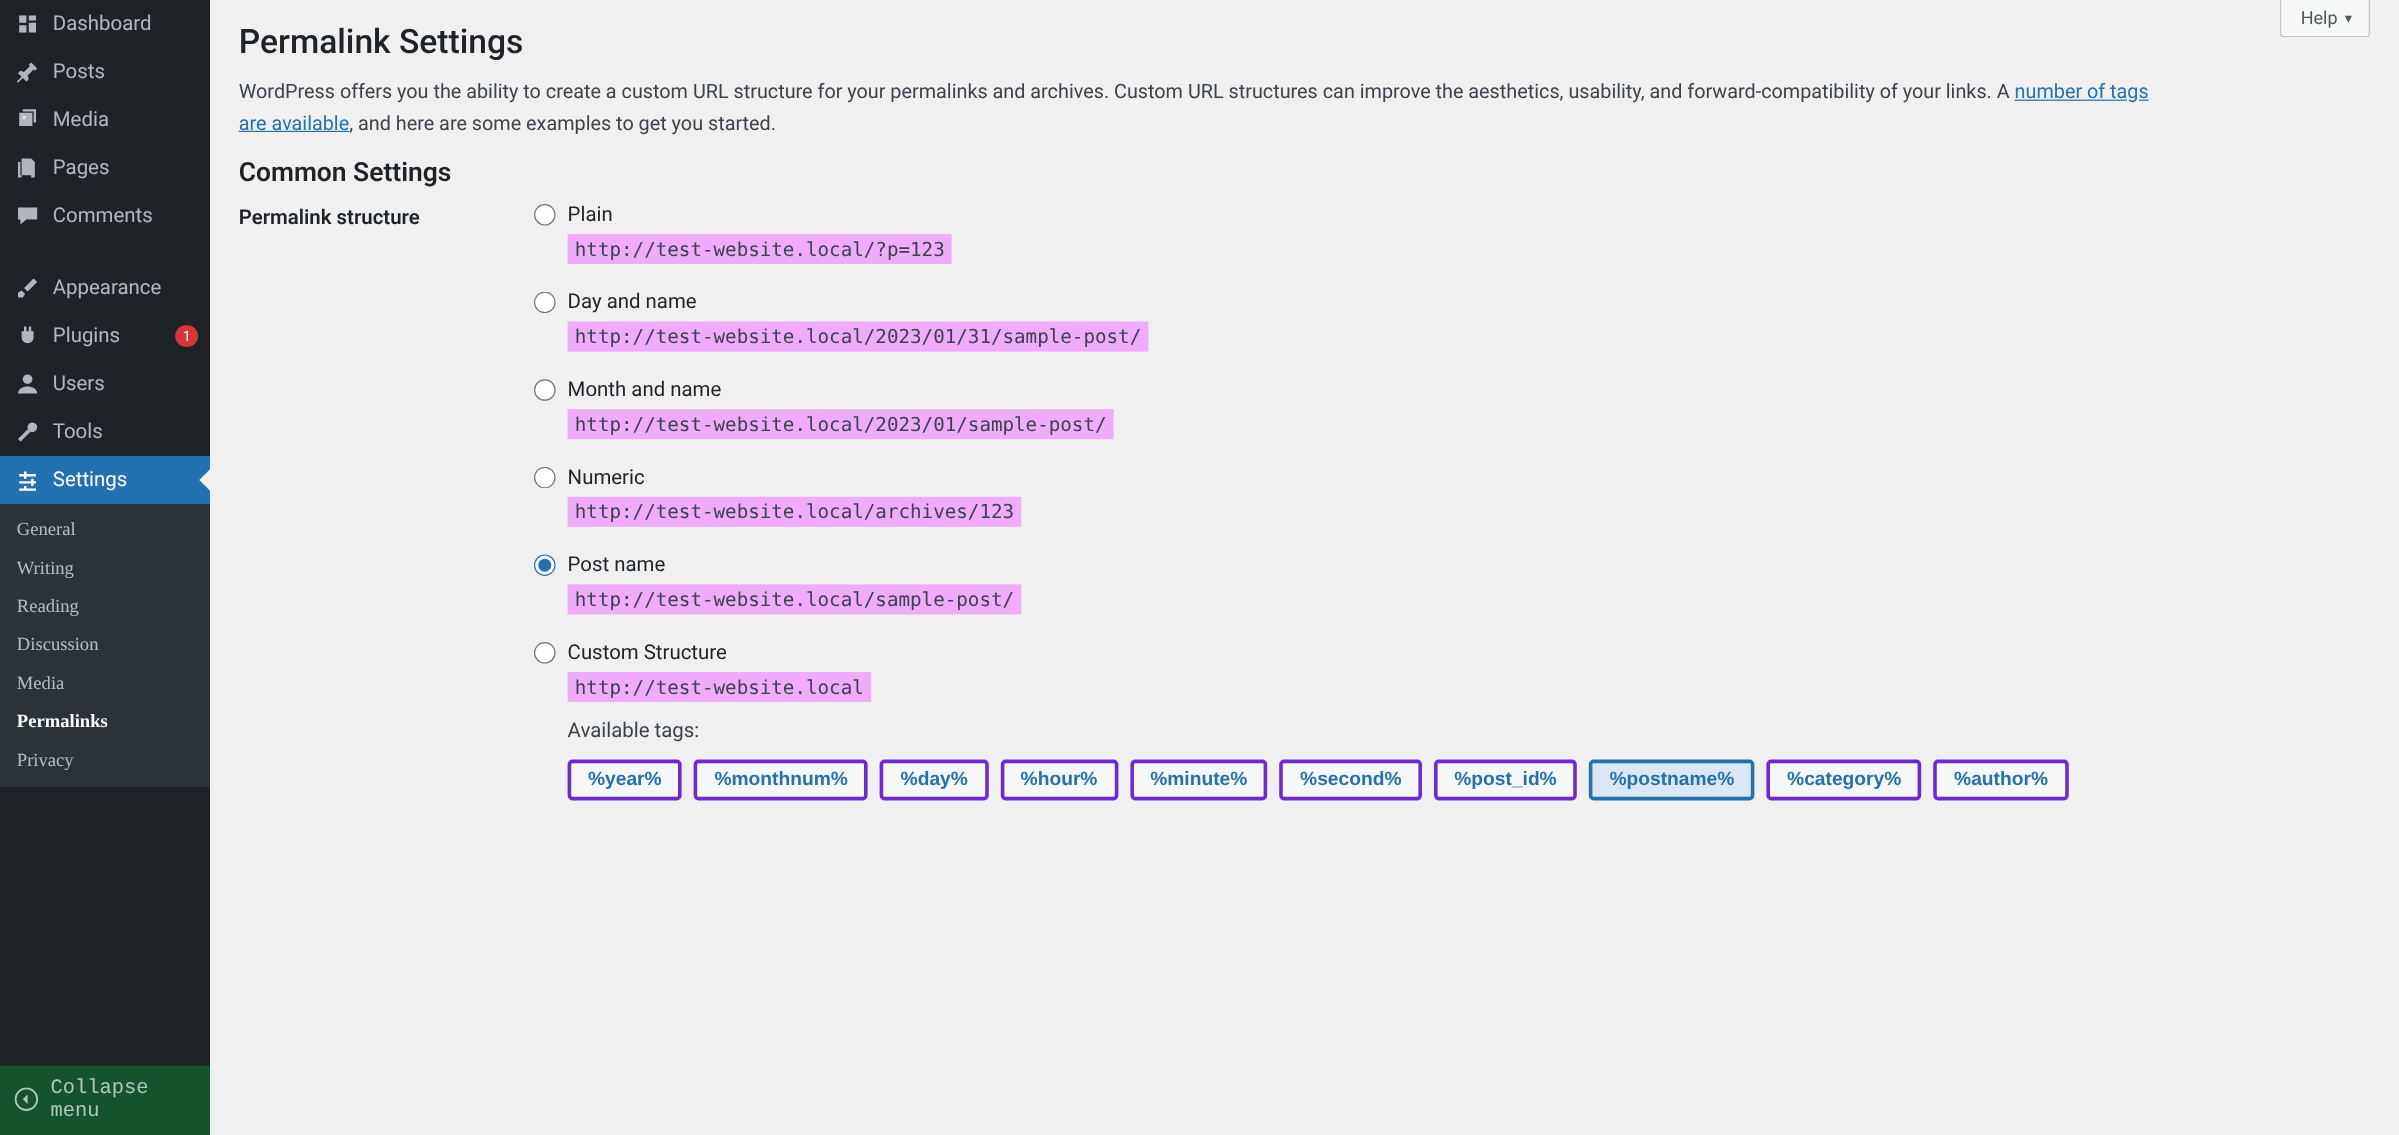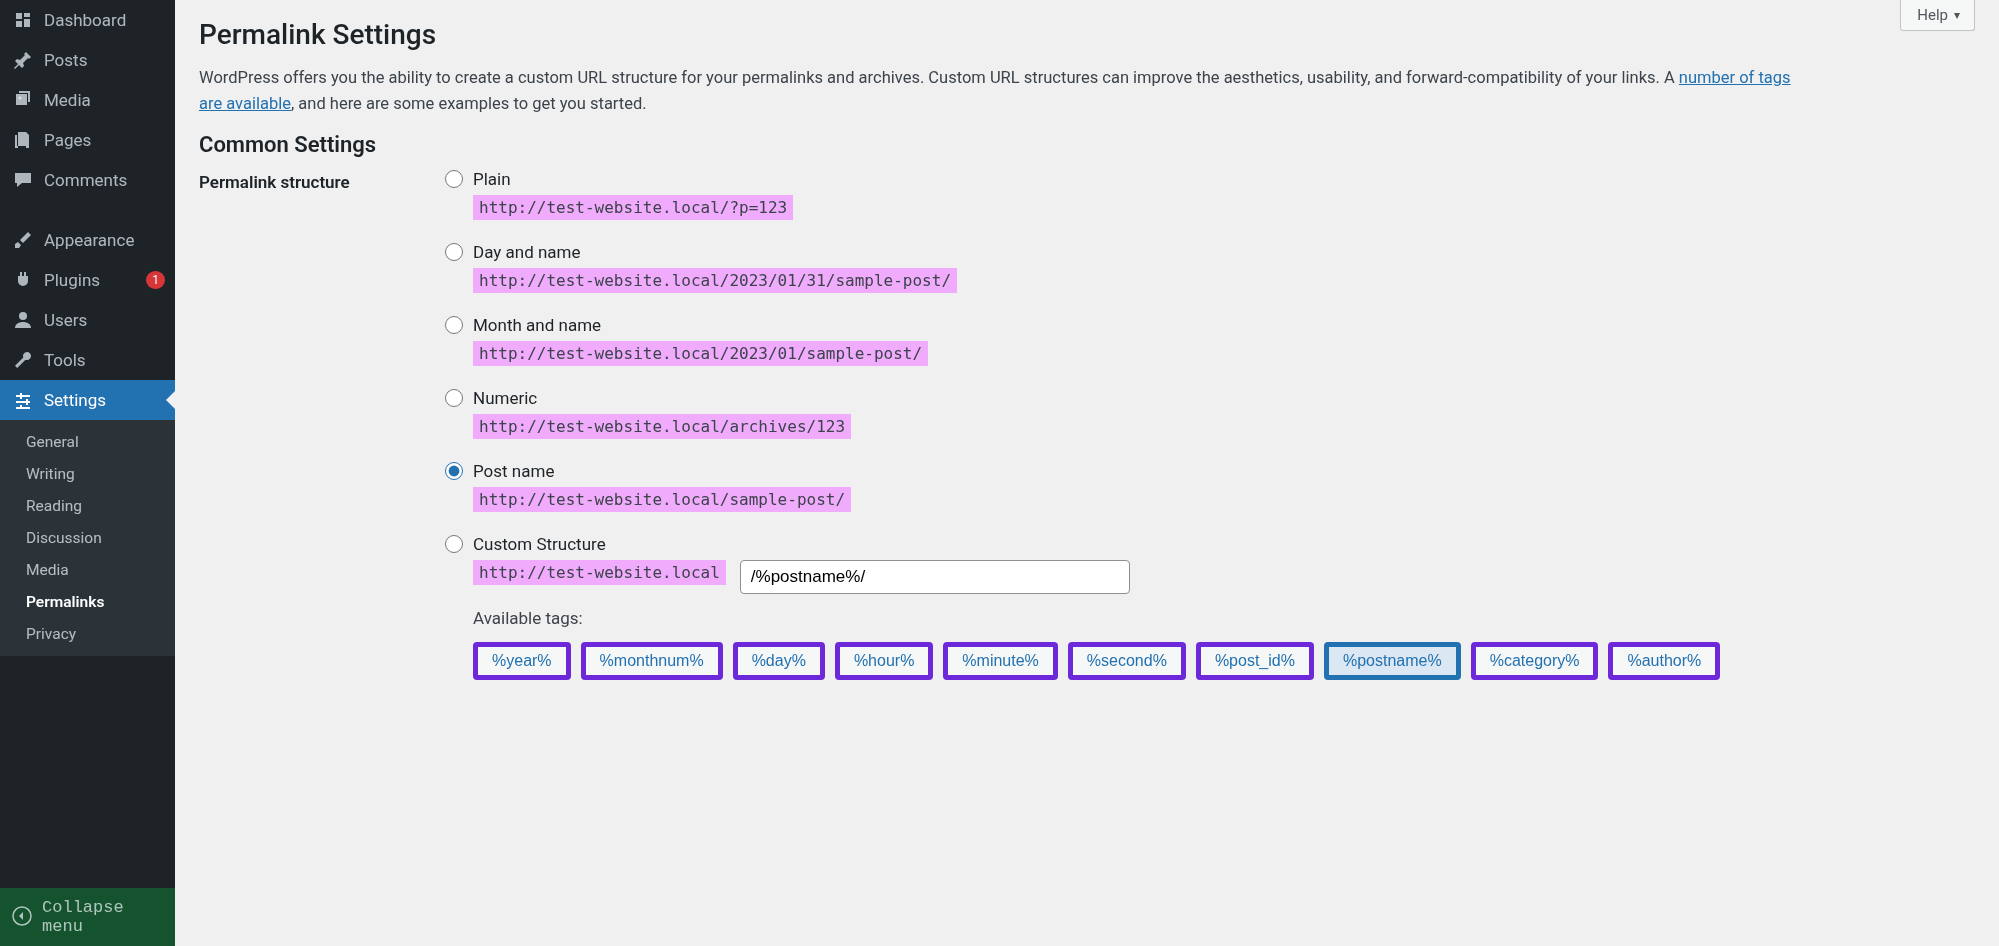--- a/index.html
+++ b/index.html
@@ -30,21 +30,21 @@
   }
   .menu-item .icon { width: 22px; height: 22px; margin-right: 10px; fill: currentColor; display:flex; align-items:center; justify-content:center;}
   .menu-item .label { flex: 1; }
   .menu-item.current { background: #2271b1; color: #fff; }
   .menu-item.current::after {
     content:""; width:0; height:0; border-top:9px solid transparent;
     border-bottom:9px solid transparent; border-right:9px solid #f0f0f1;
     margin-right:-10px;
   }
   .menu-separator { height: 20px; }
-  .submenu { background: #2c3338; padding: 6px 12px; }
+  .submenu { background: #2c3338; padding: 6px 0; font-family: Liberation Serif, serif; }
   .submenu-item {
     padding: 7px 14px;
     font-size: 15.5px;
     color: rgba(240,246,252,0.7);
     cursor: pointer;
   }
   .submenu-item.current { color:#fff; font-weight:600; }
   .collapse {
     margin-top:auto;
     display:flex; align-items:center;
@@ -108,22 +108,22 @@
   .custom-row .code-block { margin:0; }
   .custom-input {
     margin-left:14px; width: 390px; height:34px;
     border:1px solid #8c8f94; border-radius:4px;
     padding:0 10px; font-size:17px;
     background:#fff;
   }
   .avail-label { margin-left:28px; font-size:17px; margin-bottom:14px; }
   .tags { margin-left:28px; display:flex; flex-wrap:wrap; gap:10px; }
   .tag-btn {
-    border:5px solid #6d28d9; color:#2271b1; background:#f6f7f7;
-    font-size:16px; padding:5px 14px; border-radius:4px; cursor:pointer;
+    border:3px solid #6d28d9; color:#2271b1; background:#f6f7f7;
+    font-size:16px; padding:5px 14px; border-radius:4px; cursor:pointer;font-weight:bold;
   }
   .tag-btn.active { background:#dbe7f3; border-color:#2271b1; }
 </style>
 </head>
 <body>
 
 <div class="app">
 
   <div class="sidebar">
 
@@ -290,21 +290,20 @@
           <span class="rlabel">Post name</span>
         </div>
         <div><code class="code-block">http://test-website.local/sample-post/</code></div>
 
         <div class="radio-line">
           <input type="radio" name="ps" style="">
           <span class="rlabel">Custom Structure</span>
         </div>
         <div class="custom-row">
           <code class="code-block">http://test-website.local</code>
-          <input type="text" class="custom-input" value="/%postname%/" style="">
         </div>
 
         <div class="avail-label">Available tags:</div>
         <div class="tags">
           <button class="tag-btn">%year%</button>
           <button class="tag-btn">%monthnum%</button>
           <button class="tag-btn">%day%</button>
           <button class="tag-btn">%hour%</button>
           <button class="tag-btn">%minute%</button>
           <button class="tag-btn">%second%</button>

